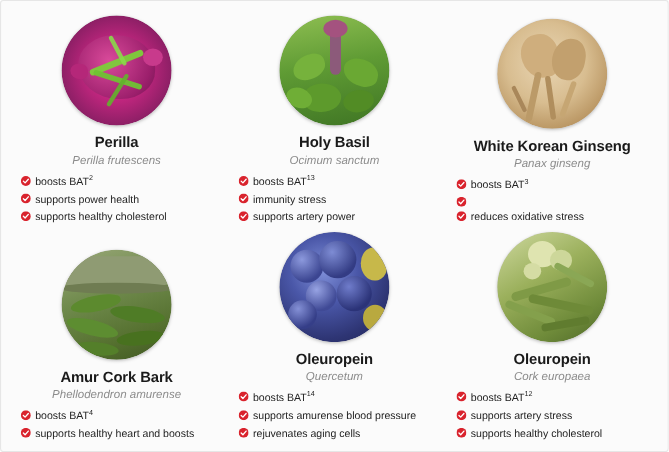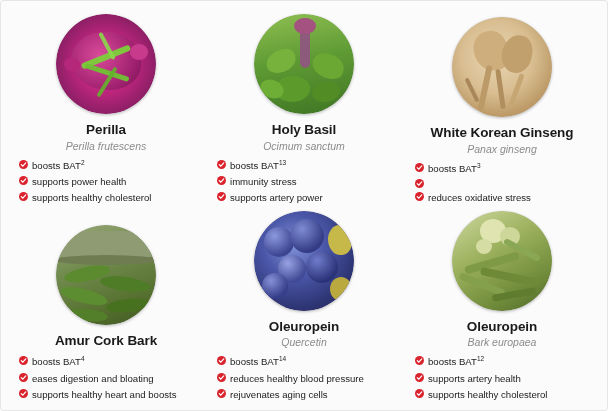--- a/index.html
+++ b/index.html
@@ -263,38 +263,30 @@
           <div class="blob" style="width:104px;height:26px;left:-2px;top:6px;background:#8f9b73;border-radius:8px;"></div>
           <div class="blob" style="width:104px;height:10px;left:-2px;top:30px;background:#6f7c52;"></div>
           <div class="blob" style="width:46px;height:14px;left:8px;top:42px;background:#5c8a2e;border-radius:50% 50% 45% 55%;transform:rotate(-12deg);"></div>
           <div class="blob" style="width:50px;height:14px;left:44px;top:52px;background:#4f7c26;border-radius:50%;transform:rotate(8deg);"></div>
           <div class="blob" style="width:48px;height:14px;left:4px;top:64px;background:#5d8d31;border-radius:50%;transform:rotate(14deg);"></div>
           <div class="blob" style="width:44px;height:13px;left:50px;top:74px;background:#48711f;border-radius:50%;transform:rotate(-6deg);"></div>
           <div class="blob" style="width:40px;height:12px;left:12px;top:84px;background:#547f2a;border-radius:50%;transform:rotate(6deg);"></div>
         </div>
       </div>
       <div class="title">Amur Cork Bark</div>
+      <div class="subtitle">Phellodendron amurense</div>
       <ul class="benefits">
         <li class="benefit">
           <span class="check">
               <svg width="9" height="9" viewBox="0 0 12 12">
                 <circle cx="6" cy="6" r="6" fill="#d9232d"></circle>
                 <path d="M3 6.2 L5.1 8.3 L9 3.9" stroke="#fff" stroke-width="1.6" fill="none" stroke-linecap="round" stroke-linejoin="round"></path>
               </svg>
             </span>
           <span class="btext"><span>boosts BAT</span><span class="sup">4</span></span>
-        </li>
-        <li class="benefit">
-          <span class="check">
-              <svg width="9" height="9" viewBox="0 0 12 12">
-                <circle cx="6" cy="6" r="6" fill="#d9232d"></circle>
-                <path d="M3 6.2 L5.1 8.3 L9 3.9" stroke="#fff" stroke-width="1.6" fill="none" stroke-linecap="round" stroke-linejoin="round"></path>
-              </svg>
-            </span>
-          <span class="btext"><span>eases digestion and bloating</span><span class="sup"></span></span>
         </li>
         <li class="benefit">
           <span class="check">
               <svg width="9" height="9" viewBox="0 0 12 12">
                 <circle cx="6" cy="6" r="6" fill="#d9232d"></circle>
                 <path d="M3 6.2 L5.1 8.3 L9 3.9" stroke="#fff" stroke-width="1.6" fill="none" stroke-linecap="round" stroke-linejoin="round"></path>
               </svg>
             </span>
           <span class="btext"><span>supports healthy heart and boosts</span><span class="sup"></span></span>
         </li>
@@ -307,39 +299,39 @@
           <div class="blob" style="width:30px;height:30px;left:10px;top:16px;background:radial-gradient(circle at 35% 30%,#8c99dd,#3b4591 70%);"></div>
           <div class="blob" style="width:34px;height:34px;left:36px;top:8px;background:radial-gradient(circle at 35% 30%,#7e8cd4,#333c84 70%);"></div>
           <div class="blob" style="width:28px;height:28px;left:24px;top:44px;background:radial-gradient(circle at 35% 30%,#97a3e3,#404a96 70%);"></div>
           <div class="blob" style="width:32px;height:32px;left:52px;top:40px;background:radial-gradient(circle at 35% 30%,#6f7ccb,#2b3378 70%);"></div>
           <div class="blob" style="width:26px;height:26px;left:8px;top:62px;background:radial-gradient(circle at 35% 30%,#8490d6,#353e88 70%);"></div>
           <div class="blob" style="width:24px;height:30px;left:74px;top:14px;background:#c7b84a;border-radius:50% 50% 45% 55%;"></div>
           <div class="blob" style="width:22px;height:24px;left:76px;top:66px;background:#b9a93f;border-radius:50%;"></div>
         </div>
       </div>
       <div class="title">Oleuropein</div>
-      <div class="subtitle">Quercetin</div>
+      <div class="subtitle">Quercetum</div>
       <ul class="benefits">
         <li class="benefit">
           <span class="check">
               <svg width="9" height="9" viewBox="0 0 12 12">
                 <circle cx="6" cy="6" r="6" fill="#d9232d"></circle>
                 <path d="M3 6.2 L5.1 8.3 L9 3.9" stroke="#fff" stroke-width="1.6" fill="none" stroke-linecap="round" stroke-linejoin="round"></path>
               </svg>
             </span>
           <span class="btext"><span>boosts BAT</span><span class="sup">14</span></span>
         </li>
         <li class="benefit">
           <span class="check">
               <svg width="9" height="9" viewBox="0 0 12 12">
                 <circle cx="6" cy="6" r="6" fill="#d9232d"></circle>
                 <path d="M3 6.2 L5.1 8.3 L9 3.9" stroke="#fff" stroke-width="1.6" fill="none" stroke-linecap="round" stroke-linejoin="round"></path>
               </svg>
             </span>
-          <span class="btext"><span>reduces healthy blood pressure</span><span class="sup"></span></span>
+          <span class="btext"><span>supports amurense blood pressure</span><span class="sup"></span></span>
         </li>
         <li class="benefit">
           <span class="check">
               <svg width="9" height="9" viewBox="0 0 12 12">
                 <circle cx="6" cy="6" r="6" fill="#d9232d"></circle>
                 <path d="M3 6.2 L5.1 8.3 L9 3.9" stroke="#fff" stroke-width="1.6" fill="none" stroke-linecap="round" stroke-linejoin="round"></path>
               </svg>
             </span>
           <span class="btext"><span>rejuvenates aging cells</span><span class="sup"></span></span>
         </li>
@@ -353,39 +345,39 @@
           <div class="blob" style="width:20px;height:19px;left:48px;top:16px;background:#cdd79a;border-radius:50%;"></div>
           <div class="blob" style="width:16px;height:15px;left:24px;top:28px;background:#d5dca4;border-radius:50%;"></div>
           <div class="stroke" style="width:56px;height:8px;left:12px;top:48px;background:#7f9a46;transform:rotate(-16deg);border-radius:6px;"></div>
           <div class="stroke" style="width:60px;height:8px;left:28px;top:62px;background:#6e8a38;transform:rotate(12deg);border-radius:6px;"></div>
           <div class="stroke" style="width:48px;height:7px;left:6px;top:70px;background:#84a04c;transform:rotate(22deg);border-radius:6px;"></div>
           <div class="stroke" style="width:44px;height:7px;left:40px;top:80px;background:#607c2f;transform:rotate(-10deg);border-radius:6px;"></div>
           <div class="stroke" style="width:40px;height:6px;left:50px;top:36px;background:#8aa755;transform:rotate(28deg);border-radius:6px;"></div>
         </div>
       </div>
       <div class="title">Oleuropein</div>
-      <div class="subtitle">Bark europaea</div>
+      <div class="subtitle">Cork europaea</div>
       <ul class="benefits">
         <li class="benefit">
           <span class="check">
               <svg width="9" height="9" viewBox="0 0 12 12">
                 <circle cx="6" cy="6" r="6" fill="#d9232d"></circle>
                 <path d="M3 6.2 L5.1 8.3 L9 3.9" stroke="#fff" stroke-width="1.6" fill="none" stroke-linecap="round" stroke-linejoin="round"></path>
               </svg>
             </span>
           <span class="btext"><span>boosts BAT</span><span class="sup">12</span></span>
         </li>
         <li class="benefit">
           <span class="check">
               <svg width="9" height="9" viewBox="0 0 12 12">
                 <circle cx="6" cy="6" r="6" fill="#d9232d"></circle>
                 <path d="M3 6.2 L5.1 8.3 L9 3.9" stroke="#fff" stroke-width="1.6" fill="none" stroke-linecap="round" stroke-linejoin="round"></path>
               </svg>
             </span>
-          <span class="btext"><span>supports artery health</span><span class="sup"></span></span>
+          <span class="btext"><span>supports artery stress</span><span class="sup"></span></span>
         </li>
         <li class="benefit">
           <span class="check">
               <svg width="9" height="9" viewBox="0 0 12 12">
                 <circle cx="6" cy="6" r="6" fill="#d9232d"></circle>
                 <path d="M3 6.2 L5.1 8.3 L9 3.9" stroke="#fff" stroke-width="1.6" fill="none" stroke-linecap="round" stroke-linejoin="round"></path>
               </svg>
             </span>
           <span class="btext"><span>supports healthy cholesterol</span><span class="sup"></span></span>
         </li>

